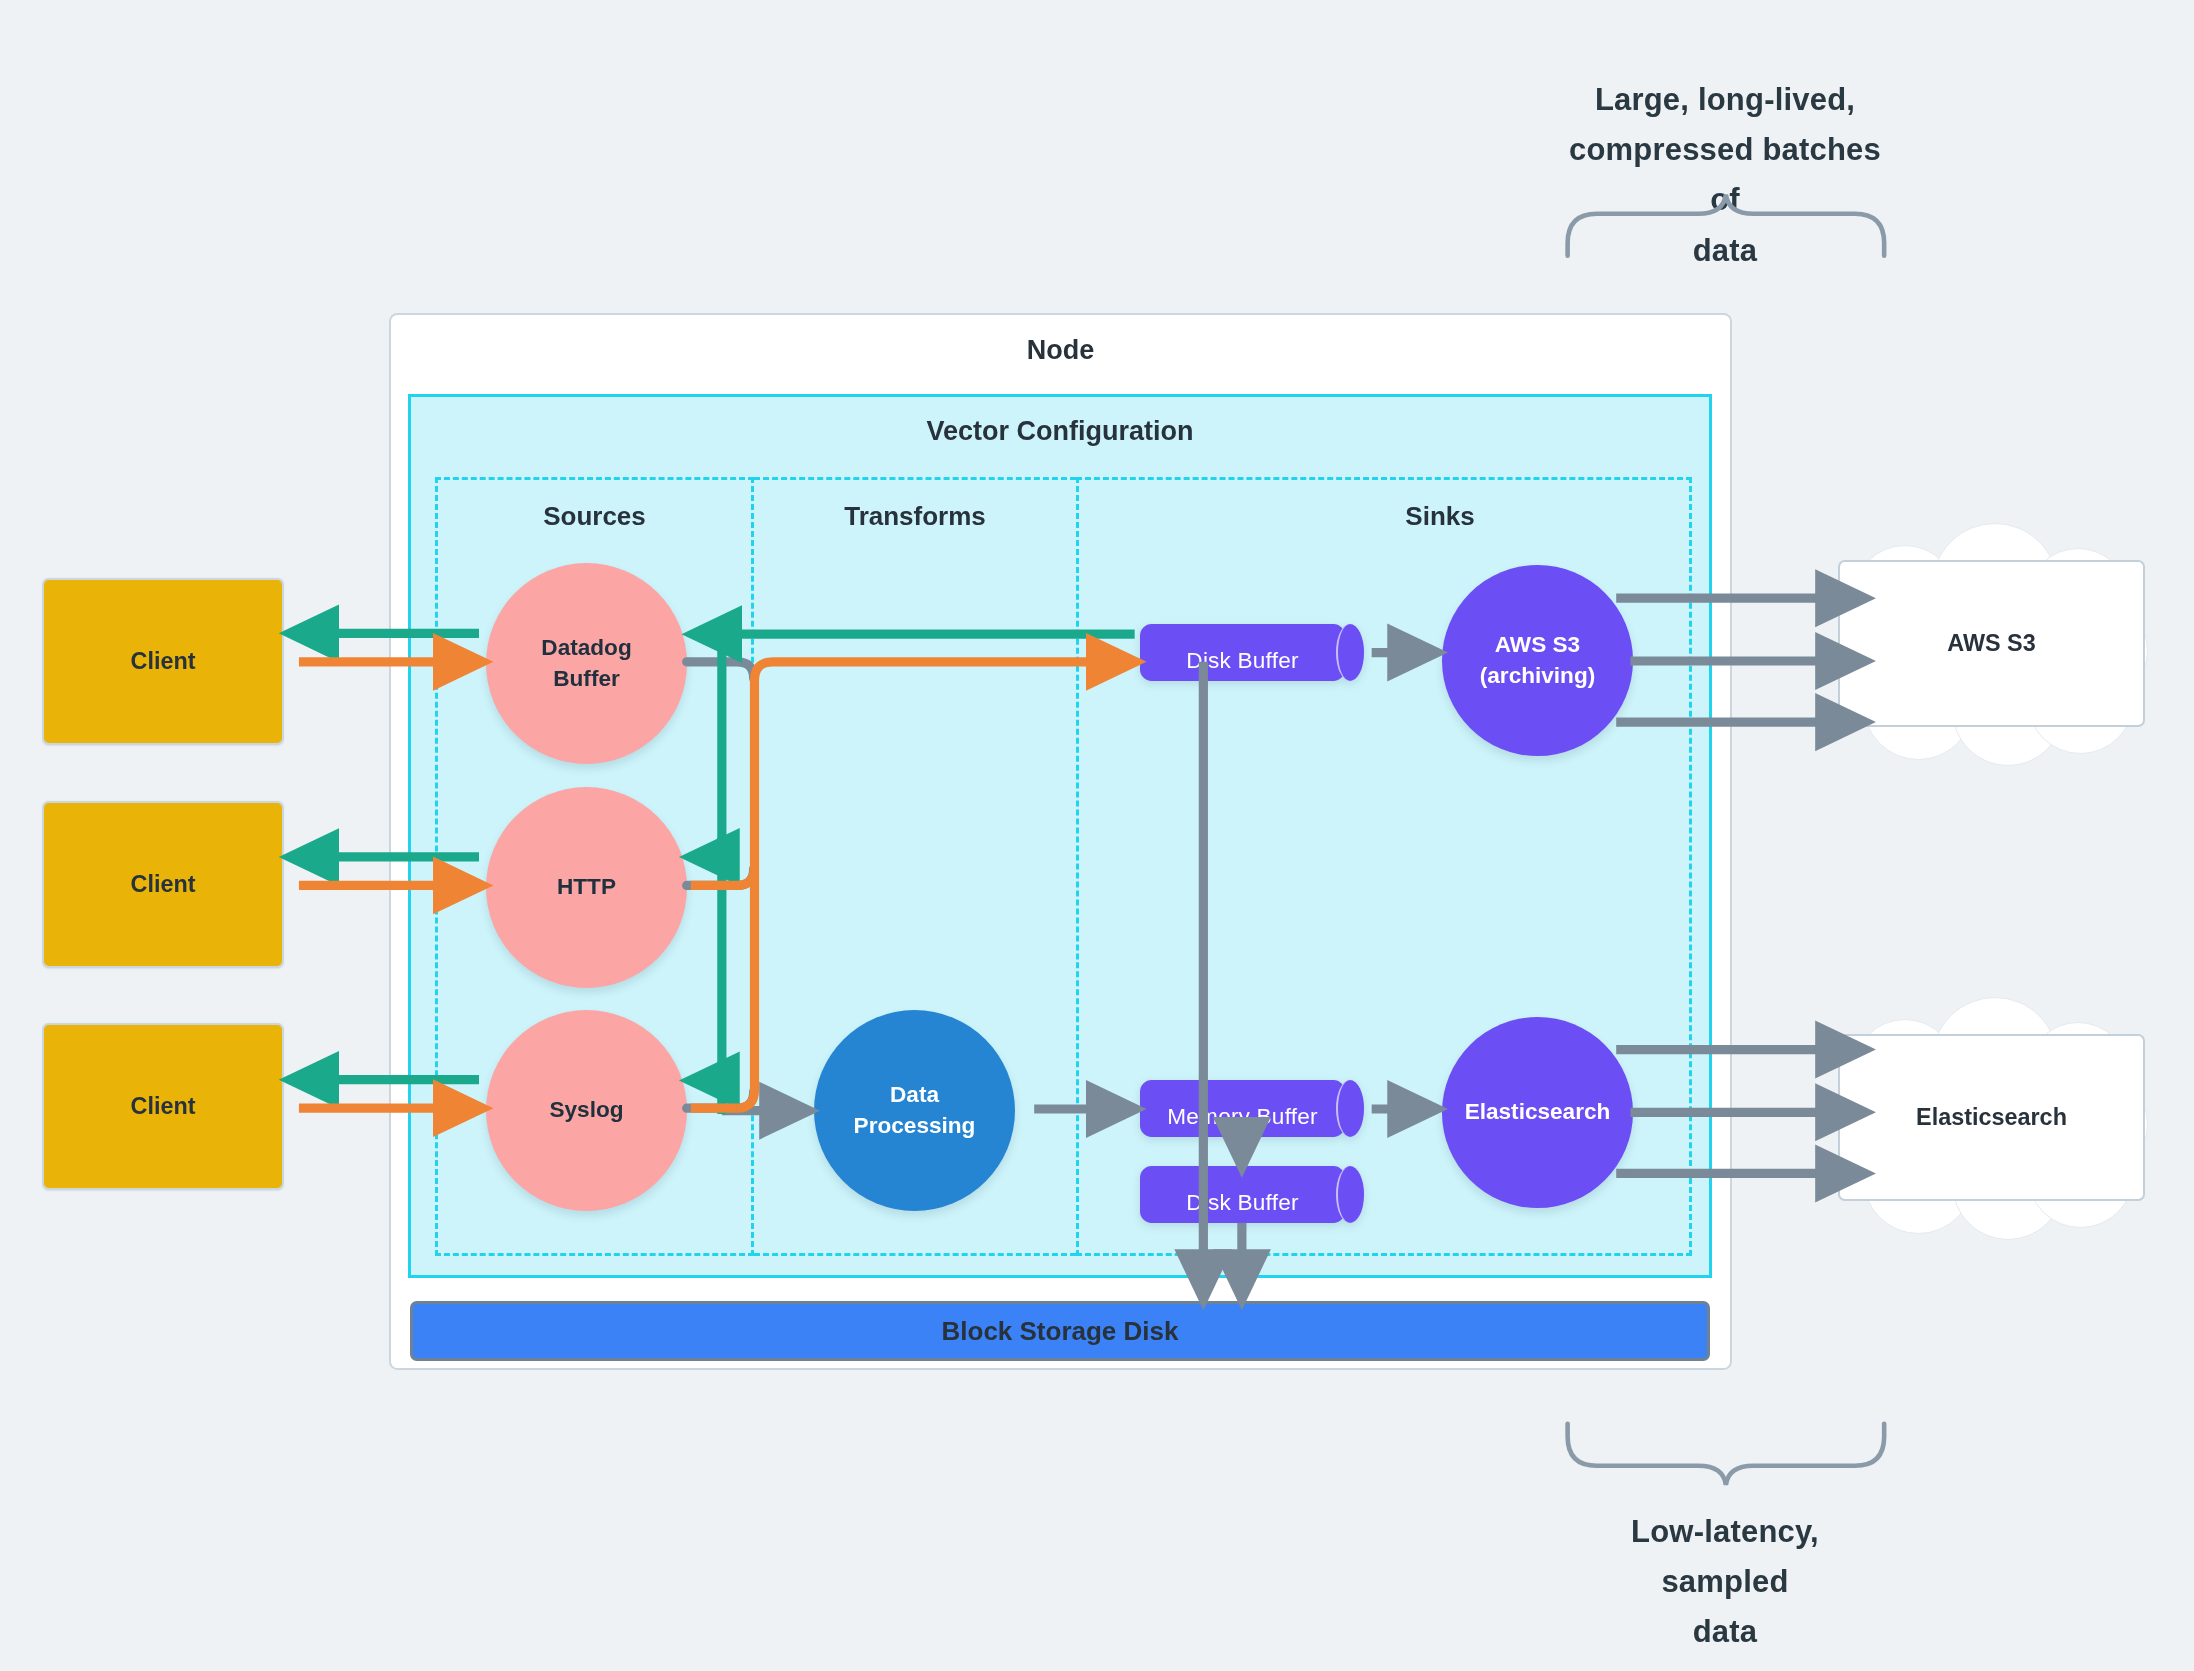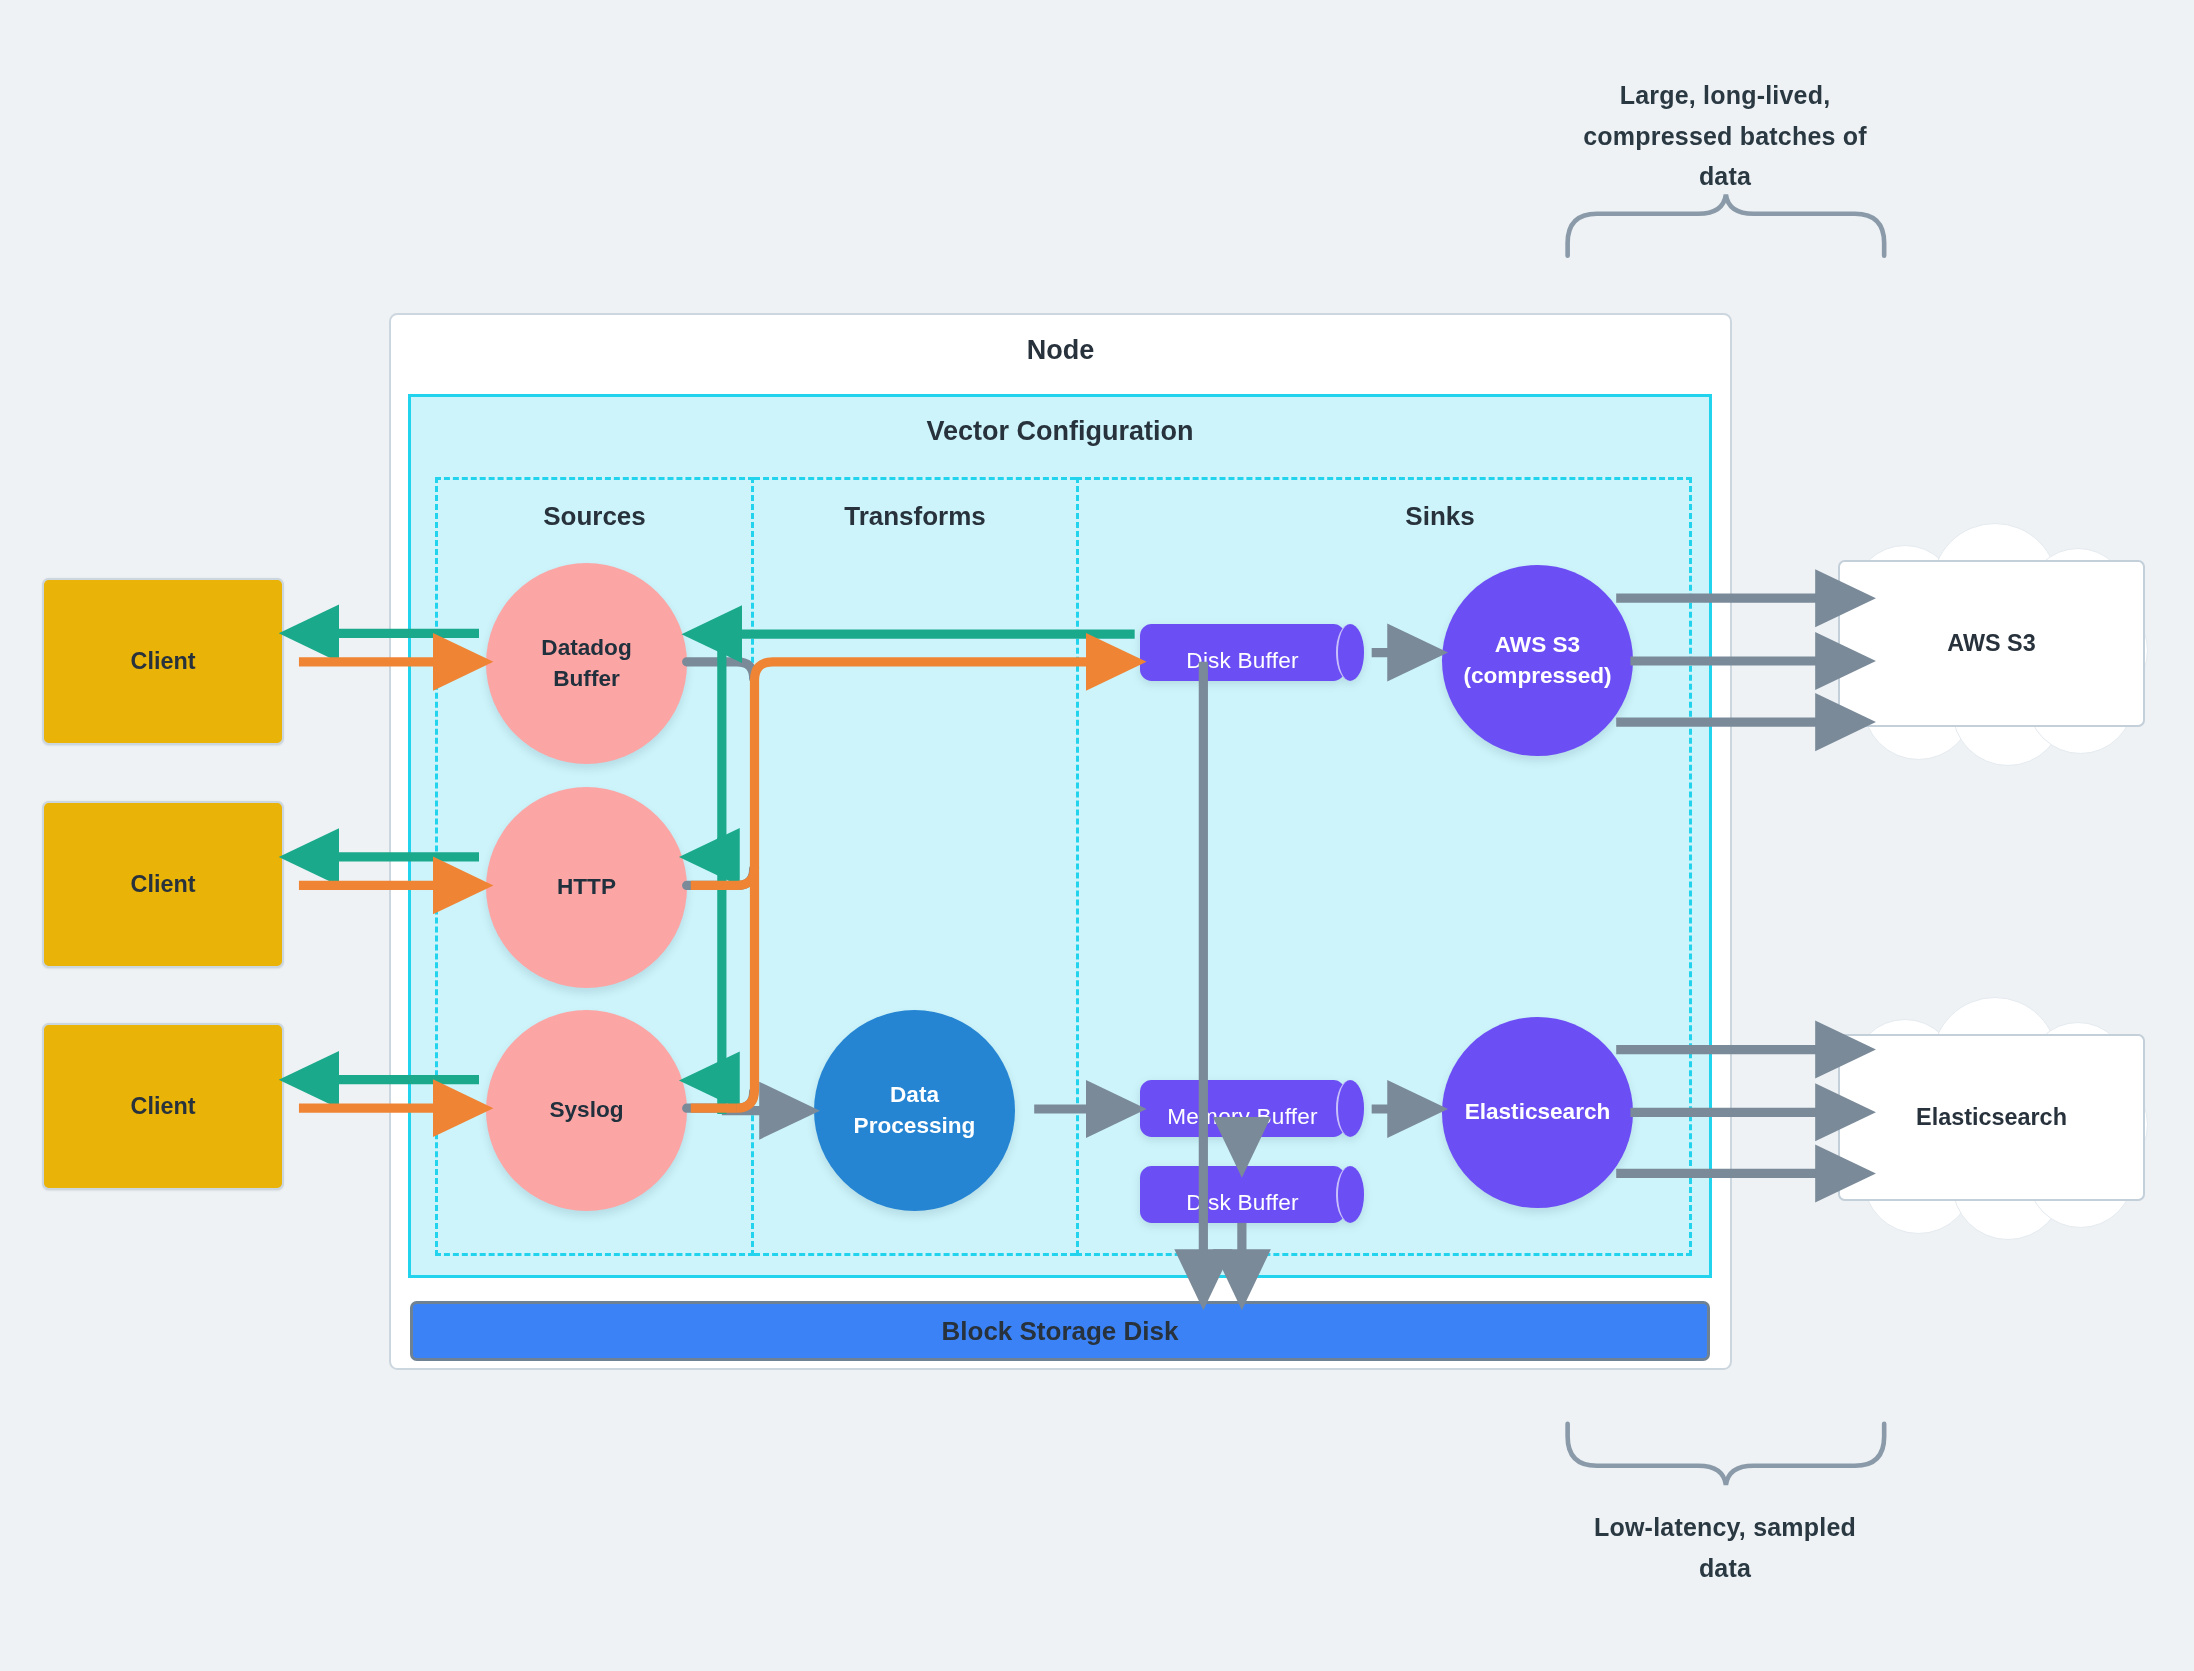--- a/index.html
+++ b/index.html
@@ -19,21 +19,21 @@
     background: #eef2f5;
     overflow: hidden;
   }
 
   
   .caption {
     position: absolute;
     text-align: center;
     color: #2a3842;
     font-weight: bold;
-    font-size: 25px;
+    font-size: 31px;
     line-height: 1.62;
     letter-spacing: 0.2px;
   }
 
   
   .node-card {
     position: absolute;
     left: 389px;
     top: 313px;
     width: 1343px;
@@ -394,21 +394,21 @@
     <div class="body"></div>
     <div class="cap"></div>
     <div class="txt">
         <span>Disk Buffer</span>
       </div>
   </div>
 
   <div class="sink-circle sink-s3">
     <div>
       <span>AWS S3</span><br>
-      <span>(compressed)</span>
+      <span>(archiving)</span>
     </div>
   </div>
   <div class="sink-circle sink-es">
     <div><span>Elasticsearch</span></div>
   </div>
 
   <div class="block-disk">
     <span>Block Storage Disk</span>
   </div>
 

